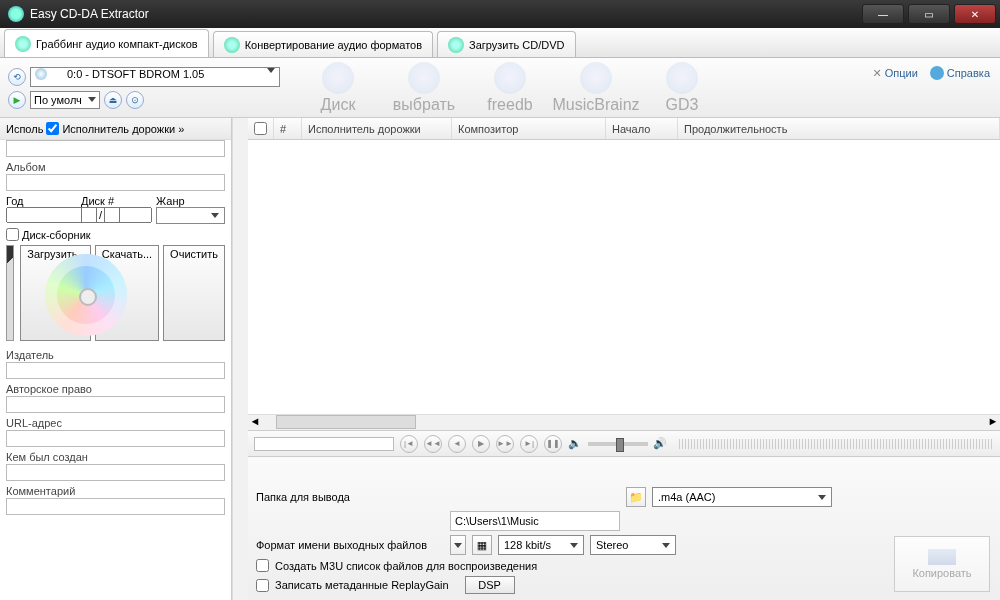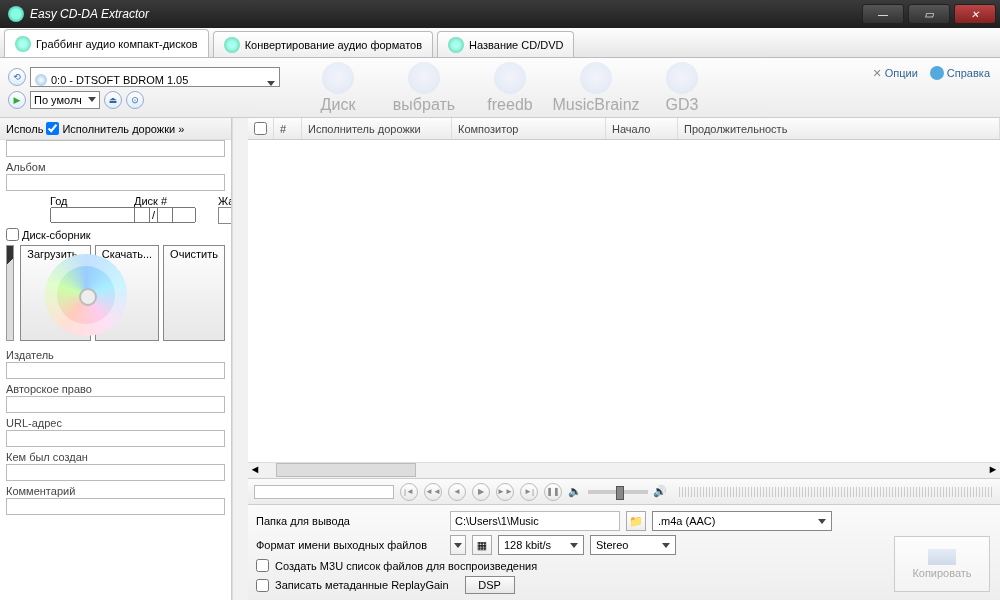--- a/index.html
+++ b/index.html
@@ -1,35 +1,35 @@
 <!DOCTYPE html>
 <html><head>
 <meta charset="utf-8">
 <style>
 * { box-sizing: border-box; margin: 0; padding: 0; font-family: "Segoe UI", Tahoma, sans-serif; font-size: 11px; }
 body { background: #e8e8e8; width: 1000px; height: 600px; overflow: hidden; }
 
 
-.titlebar { height: 28px; background: linear-gradient(#3a3a3a, #1f1f1f); display: flex; align-items: center; color: #fff; padding-left: 8px; font-style: italic; }
+.titlebar { height: 28px; background: linear-gradient(#3a3a3a, #1f1f1f); display: flex; align-items: center; color: #fff; padding-left: 8px; }
 .titlebar .icon { width: 16px; height: 16px; background: radial-gradient(circle, #8fd 40%, #29a 100%); border-radius: 50%; margin-right: 6px; }
 .titlebar .title { flex: 1; font-size: 12px; }
 .winbtns { display: flex; }
 .winbtn { width: 42px; height: 20px; background: linear-gradient(#555,#333); border: 1px solid #222; border-radius: 3px; margin-right: 4px; display: flex; align-items: center; justify-content: center; color: #fff; font-size: 10px; cursor: pointer; }
 .winbtn.close { background: linear-gradient(#b44,#822); }
 
 
 .tabs { height: 30px; background: linear-gradient(#fdfdfd,#e6e6e6); display: flex; align-items: flex-end; border-bottom: 1px solid #bbb; }
 .tab { height: 26px; background: linear-gradient(#fff,#eee); border: 1px solid #bbb; border-bottom: none; border-radius: 4px 4px 0 0; display: flex; align-items: center; padding: 0 10px; margin-left: 4px; cursor: pointer; gap: 5px;}
 .tab.active { background: #fff; height: 28px; }
 .tabicon { width: 16px; height: 16px; border-radius: 50%; background: radial-gradient(circle, #afe 30%, #4c9 100%); }
 
 
 .toolbar { height: 60px; background: linear-gradient(#fdfdfd,#ececec); border-bottom: 1px solid #ccc; display: flex; align-items: center; padding: 0 8px; position: relative; }
 .drivesel { display: flex; flex-direction: column; gap: 4px; }
-.selectbox { display: flex; align-items: flex-end; background: #fff; border: 1px solid #888; height: 20px; width: 250px; padding: 0 4px; gap: 4px; }
+.selectbox { display: flex; align-items: flex-start; background: #fff; border: 1px solid #888; height: 20px; width: 250px; padding: 0 4px; gap: 20px; }
 .selectbox .chev { margin-left: auto; }
 .smallrow { display: flex; gap: 4px; align-items: center;}
 .circlebtn { width: 18px; height: 18px; border: 1px solid #9ac; border-radius: 50%; background: linear-gradient(#fff,#def); display: flex; align-items: center; justify-content: center; color: #369; font-size: 9px; cursor:pointer;}
 .profilesel { background:#fff; border:1px solid #888; height:18px; width:70px; display:flex; align-items:center; padding:0 3px;}
 .tbbtns { display: flex; margin-left: 20px; gap: 10px; }
 .tbbtn { display: flex; flex-direction: column; align-items: center; width: 76px; color: #aaa; cursor: pointer; gap:2px;}
 .tbbtn .ico { width: 32px; height: 32px; border-radius: 50%; background: radial-gradient(circle,#eef,#cde); opacity:.55;}
 .tbbtn .lbl { font-size: 16px; }
 .rightopts { position:absolute; right:10px; top:8px; display:flex; gap:12px; align-items:center; color:#369;}
 .rightopts .itm { display:flex; align-items:center; gap:3px; cursor:pointer;}
@@ -39,21 +39,21 @@
 .main { display:flex; height: 482px; }
 
 
 .leftpanel { width: 232px; background:#fff; border-right:1px solid #ccc; display:flex; flex-direction:column; overflow:hidden;}
 .lp-hdr { height:22px; background:linear-gradient(#f7f7f7,#e9e9e9); border-bottom:1px solid #ddd; display:flex; align-items:center; padding:0 6px; gap:3px;}
 .lp-body { padding:0 6px; flex:1; overflow-y:auto;}
 .field { margin-bottom:4px;}
 .field .lbl { color:#444; margin-bottom:1px; display:block;}
 .field input { width:100%; border:1px solid #bbb; height:17px; padding:0 2px;}
 .yearrow { display:flex; gap:6px; margin-bottom:4px;}
-.yearrow > div { flex:1;margin-left:44px;}
+.yearrow > div { flex:1;}
 .yearrow .n { width:34px;}
 .chkrow { display:flex; align-items:center; gap:3px; margin:4px 0;}
 .cdrow { display:flex; gap:6px; margin:4px 0 8px;}
 .cdart { width:130px; height:96px; background:linear-gradient(135deg,#333 0%,#333 18%, #ddd 18%); border:1px solid #999; position:relative;}
 .cdart::after { content:""; position:absolute; left:38px; top:8px; width:82px; height:82px; border-radius:50%; background: conic-gradient(#9cf,#aef,#fce,#fcb,#cfa,#9cf); box-shadow: inset 0 0 0 12px rgba(255,255,255,.4);}
 .cdart::before { content:""; position:absolute; left:72px; top:42px; width:14px; height:14px; border-radius:50%; background:#eee; z-index:1; border:2px solid #bbb;}
 .btncol { display:flex; flex-direction:row; gap:4px;}
 .btn { border:1px solid #888; background:linear-gradient(#fdfdfd,#e7e7e7); padding:2px 6px; cursor:pointer; white-space:nowrap; text-align:center;}
 .vscroll { width:16px; background:#f1f1f1; border-left:1px solid #ddd;}
 
@@ -70,21 +70,21 @@
 .player .prog { width:140px; height:14px; border:1px solid #bbb; background:#fff;}
 .pbtn { width:18px; height:18px; border-radius:50%; border:1px solid #bbb; background:linear-gradient(#fff,#e9e9e9); display:flex; align-items:center; justify-content:center; color:#888; font-size:8px; cursor:pointer;}
 .vol { width:60px; height:4px; background:#ccc; position:relative;}
 .vol::after{content:"";position:absolute;left:28px;top:-4px;width:6px;height:12px;background:#888;border:1px solid #555;}
 
 
 .bottom { background:linear-gradient(#fafafa,#eee); border-top:1px solid #ccc; padding:6px 8px; display:flex; flex-direction:column; gap:4px;}
 .brow { display:flex; align-items:center; gap:6px;}
 .sel { border:1px solid #888; background:#fff; height:20px; display:flex; align-items:center; padding:0 5px; gap:4px;}
 .sel .chev { margin-left:auto;}
-.pathbox { border:1px solid #bbb; background:#fff; height:20px; padding:0 4px; display:flex; align-items:center;}
+.pathbox { border:1px solid #bbb; background:#fff; height:20px; padding:0 4px; display:flex; align-items:center;margin-top:48px;}
 .fmtspan { background:#3b9bd6; color:#fff; border:1px solid #2a7aad; height:20px; padding:0 4px; display:flex; align-items:center;}
 .iconbtn { width:20px; height:20px; border:1px solid #aaa; background:linear-gradient(#fff,#eee); display:flex; align-items:center; justify-content:center; cursor:pointer;}
 .copybtn { position:absolute; right:10px; bottom:8px; width:96px; height:56px; border:1px solid #ccc; background:linear-gradient(#fdfdfd,#f3f3f3); display:flex; flex-direction:column; align-items:center; justify-content:center; color:#aaa; gap:2px;}
 .copybtn .ic { width:28px; height:16px; background:linear-gradient(#cde,#abd); opacity:.5;}
 .chev{width:0;height:0;border-left:4px solid transparent;border-right:4px solid transparent;border-top:5px solid #444;display:inline-block;}
 input[type=checkbox]{width:13px;height:13px;}
 </style>
 </head>
 <body>
 
@@ -102,21 +102,21 @@
   <div class="tab active">
       <div class="tabicon"></div>
       <span>Граббинг аудио компакт-дисков</span>
     </div>
   <div class="tab">
       <div class="tabicon"></div>
       <span>Конвертирование аудио форматов</span>
     </div>
   <div class="tab">
       <div class="tabicon"></div>
-      <span>Название CD/DVD</span>
+      <span>Загрузить CD/DVD</span>
     </div>
 </div>
 
 <div class="toolbar">
   <div class="drivesel">
     <div class="smallrow">
       <div class="circlebtn">⟲</div>
       <div class="selectbox">
         <span style="width:12px;height:12px;border-radius:50%;background:radial-gradient(#fff,#8bd);"></span>
         <span>0:0 - DTSOFT BDROM 1.05</span>

